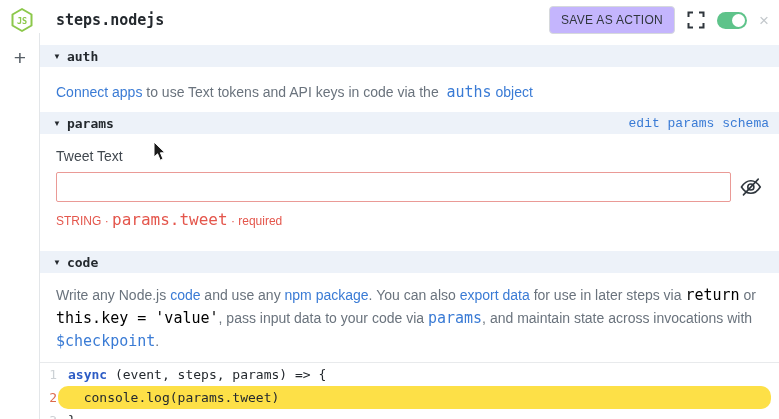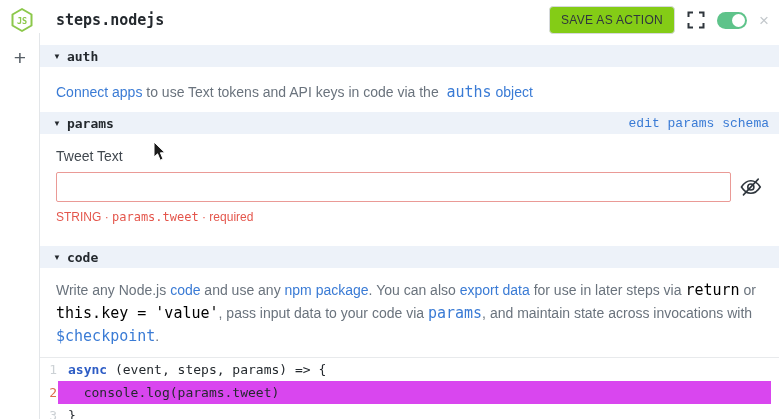--- a/index.html
+++ b/index.html
@@ -20,21 +20,21 @@
   .node-badge { width:26px; height:26px; flex:0 0 26px; }
   .step-title {
     margin-left:13px;
     font-family:"DejaVu Sans Mono", monospace;
     font-weight:bold; font-size:15px; color:#24292e;
   }
   .header-right { margin-left:auto; display:flex; align-items:center; gap:12px; }
   .save-action-btn {
     font-family:"Liberation Sans", sans-serif;
     font-size:12px; letter-spacing:.3px; color:#30363d;
-    background:#84cc16; border:1px solid #d6d9dc; border-radius:4px;
+    background:#c4b5fd; border:1px solid #d6d9dc; border-radius:4px;
     padding:6px 11px; cursor:pointer;
   }
   .expand-btn { width:18px; height:18px; display:block; cursor:pointer; }
   .toggle {
     width:30px; height:17px; border-radius:9px; background:#5ec38a;
     position:relative; cursor:pointer;
   }
   .toggle .knob {
     position:absolute; top:2px; right:2px; width:13px; height:13px;
     border-radius:50%; background:#ffffff;
@@ -75,37 +75,37 @@
   .params-body { padding:14px 16px 22px 16px; }
   .field-label { font-size:14px; font-weight:normal; color:#41484f; margin-bottom:8px; }
   .field-row { display:flex; align-items:center; }
   .tweet-input {
     width:684px; height:30px; border:1px solid #ea9a96; border-radius:2px;
     background:#fff; outline:none; padding:0 8px;
     font-size:14px; font-family:"Liberation Sans", sans-serif;
   }
   .eye-btn { margin-left:8px; width:24px; height:24px; cursor:pointer; }
   .field-help { margin-top:8px; font-size:12px; color:#e4564c; white-space:pre-wrap; }
-  .field-help .code-inline { font-size:12px; color:#e4564c; }
+  .field-help .code-inline { font-size:16px; color:#e4564c; }
 
   .code-desc {
     padding:11px 16px 9px 16px; font-size:14px; color:#6a737d;
     line-height:23px; white-space:pre-wrap;
   }
 
   
   .editor { border-top:1px solid #e8eaec; font-family:"DejaVu Sans Mono", monospace; font-size:13px; }
   .code-row { display:flex; height:23px; line-height:23px; }
   .gutter {
     flex:0 0 18px; text-align:right; padding-right:1px;
     color:#ccd1d5; font-size:13px;
   }
   .gutter.active { color:#dd6b4d; }
   .code-text { padding-left:10px; white-space:pre; color:#24292e; flex:1; }
-  .code-row.hl .code-text { background:#d946ef; margin-right:8px; }
+  .code-row.hl .code-text { background:#fde047; margin-right:8px;border-radius:10px; }
   .kw { color:#2d5cc5; font-weight:bold; }
 
   .mouse-cursor { position:absolute; left:153px; top:142px; width:14px; height:21px; pointer-events:none; }
 </style>
 </head>
 <body>
 
 <div class="top-header">
   <svg class="node-badge" viewBox="0 0 26 26">
     <polygon points="13,2 22.5,7.5 22.5,18.5 13,24 3.5,18.5 3.5,7.5" fill="none" stroke="#8cc84b" stroke-width="2" stroke-linejoin="round"></polygon>

